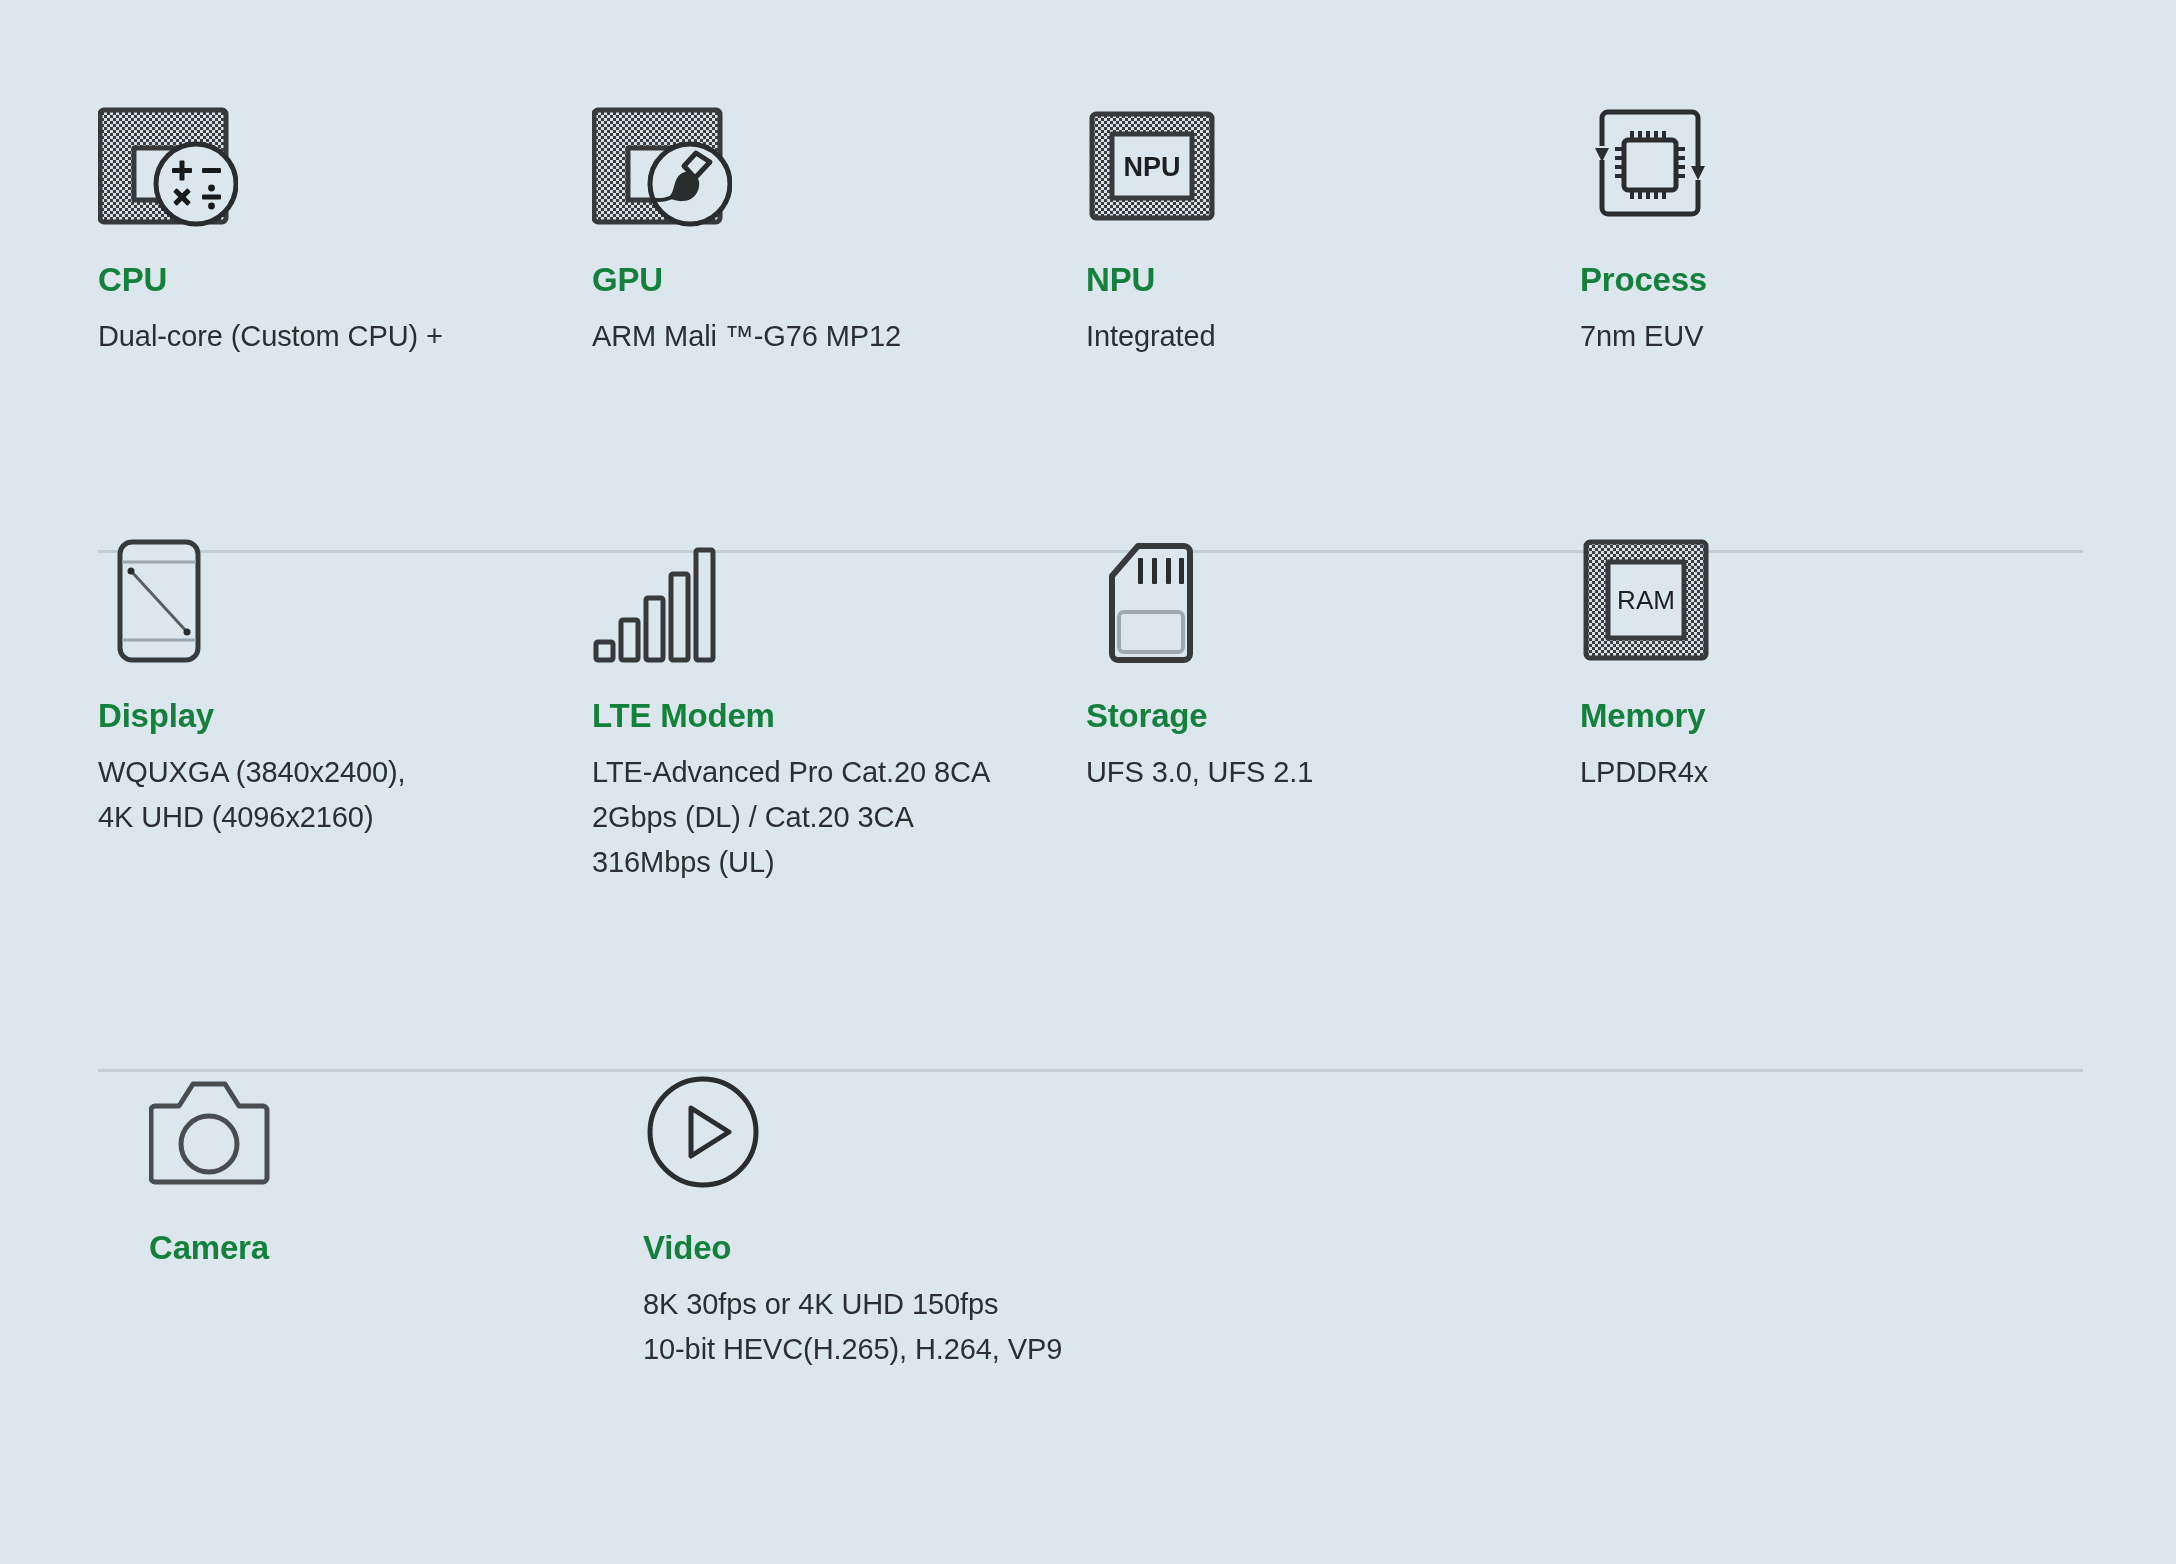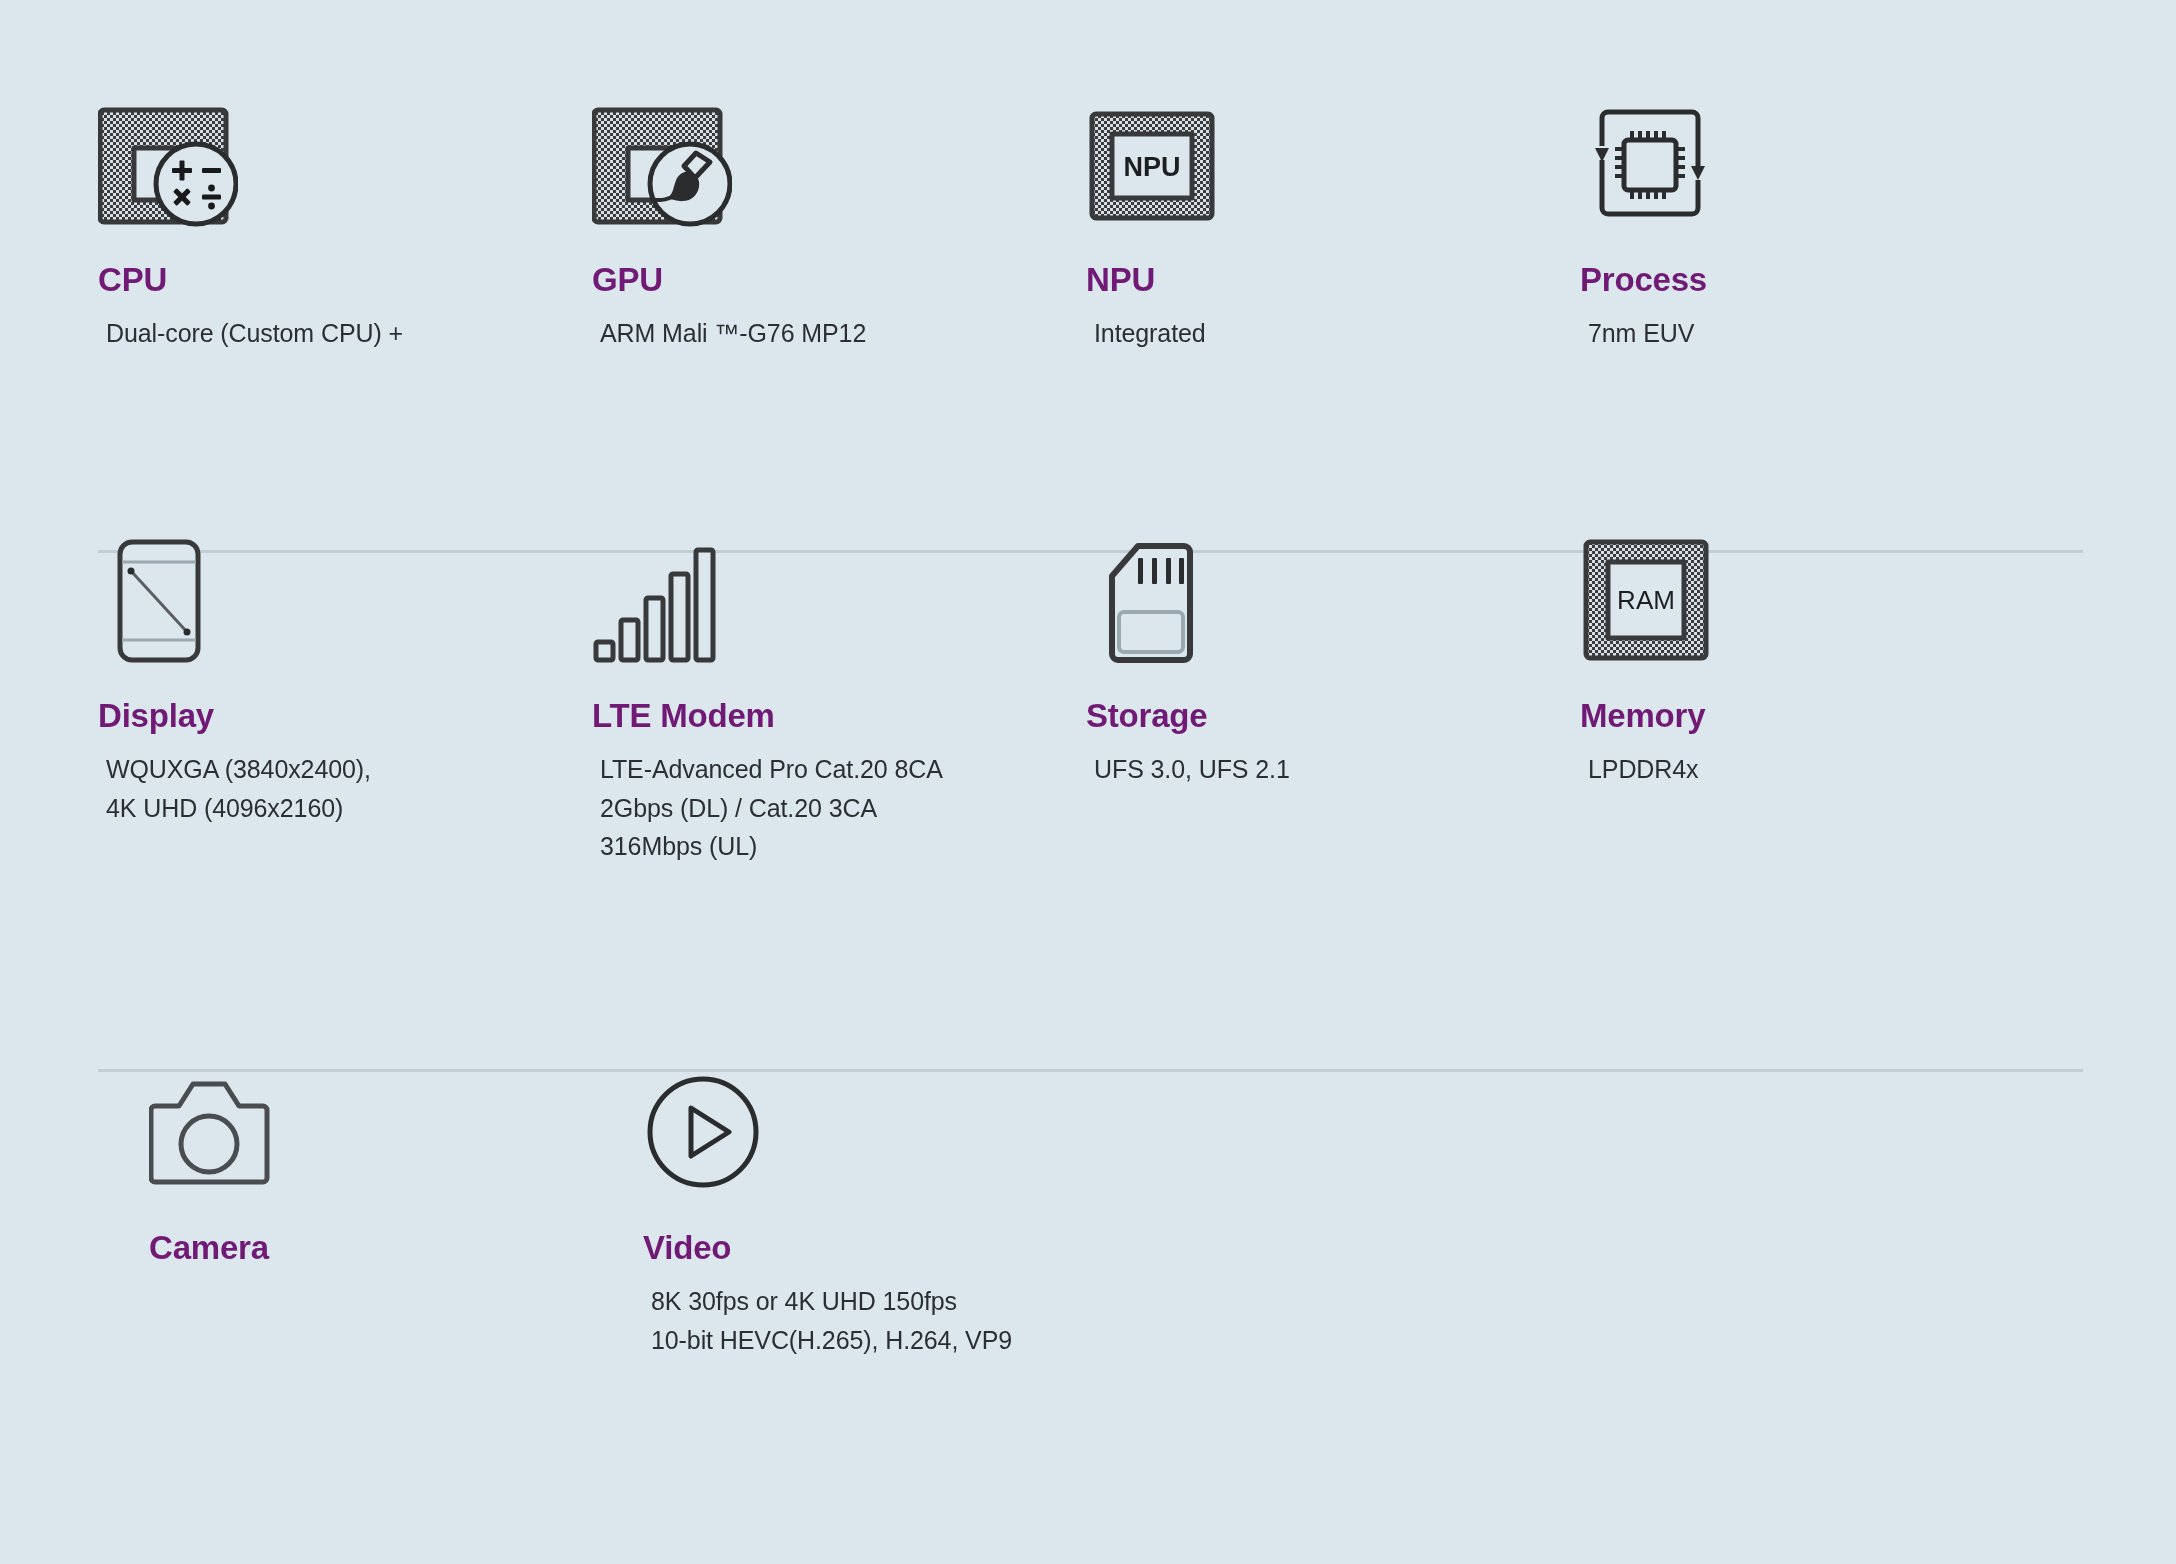--- a/index.html
+++ b/index.html
@@ -56,31 +56,31 @@
     height: 128px;
     display: flex;
     align-items: flex-end;
     margin-bottom: 34px;
   }
   .icon-box svg { display: block; }
 
   .spec-title {
     font-size: 33px;
     font-weight: bold;
-    color: #701a75;
+    color: #15803d;
     letter-spacing: -0.2px;
     line-height: 1.1;
     margin: 0 0 16px 0;
   }
   .spec-desc {
-    font-size: 25px;
+    font-size: 29px;
     font-weight: normal;
     color: #2b2f33;
     line-height: 1.54;
-    margin: 8px;
+    margin: 0;
     letter-spacing: -0.1px;
   }
   .spec-desc sup {
     font-size: 0.62em;
     vertical-align: super;
     line-height: 0;
   }
   .spec-item.empty { visibility: hidden; }
 </style>
 </head>

